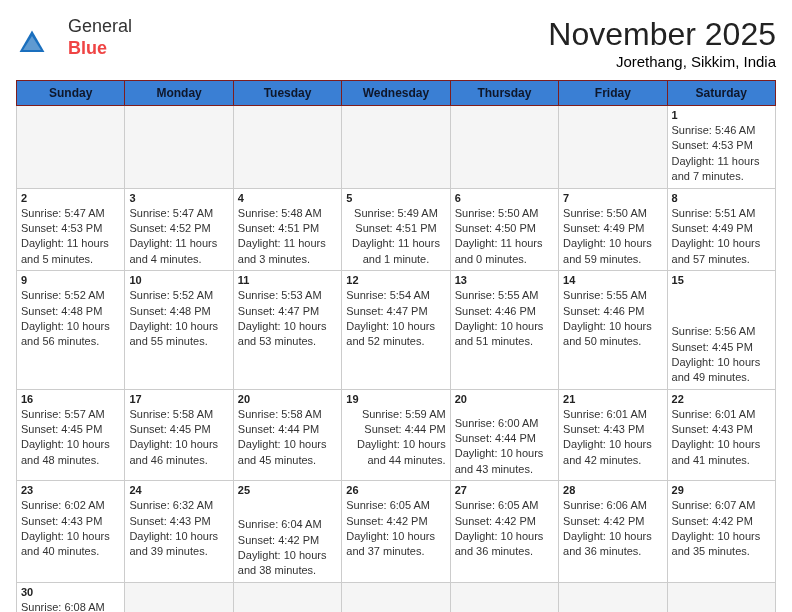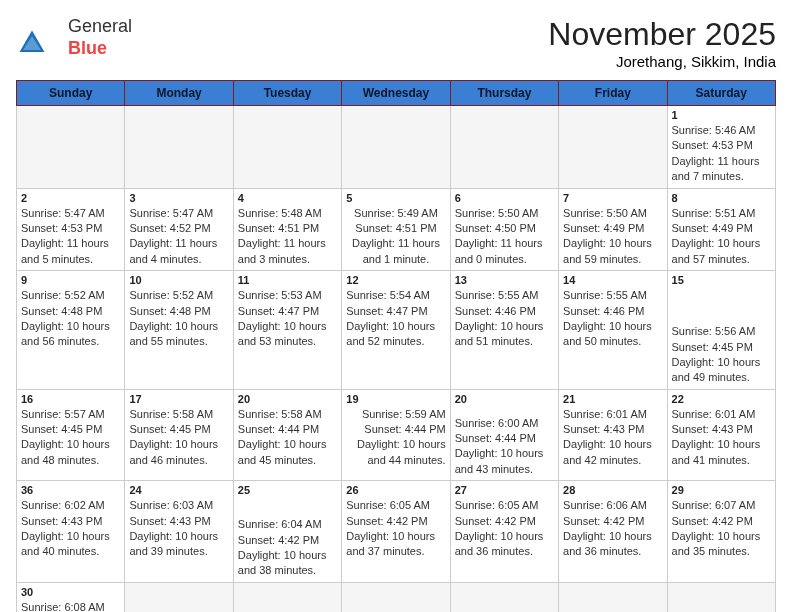--- a/index.html
+++ b/index.html
@@ -255,28 +255,28 @@
         </td>
         <td>
           <span class="day-number">22</span>
           <div class="day-info" style="white-space: pre-line;">Sunrise: 6:01 AM
 Sunset: 4:43 PM
 Daylight: 10 hours and 41 minutes.</div>
         </td>
       </tr>
       <tr>
         <td>
-          <span class="day-number">36</span>
+          <span class="day-number">23</span>
           <div class="day-info" style="white-space: pre-line;">Sunrise: 6:02 AM
 Sunset: 4:43 PM
 Daylight: 10 hours and 40 minutes.</div>
         </td>
         <td>
           <span class="day-number">24</span>
-          <div class="day-info" style="white-space: pre-line;">Sunrise: 6:03 AM
+          <div class="day-info" style="white-space: pre-line;">Sunrise: 6:32 AM
 Sunset: 4:43 PM
 Daylight: 10 hours and 39 minutes.</div>
         </td>
         <td>
           <span class="day-number">25</span>
           <div class="day-info" style="white-space: pre-line; margin-top: 21px;">Sunrise: 6:04 AM
 Sunset: 4:42 PM
 Daylight: 10 hours and 38 minutes.</div>
         </td>
         <td>

